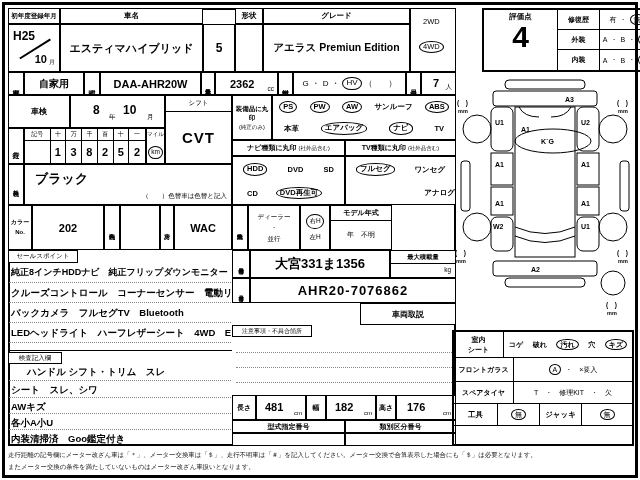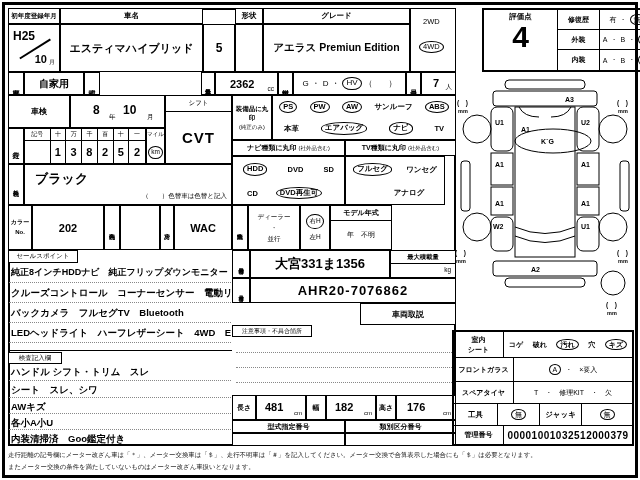--- a/index.html
+++ b/index.html
@@ -67,20 +67,23 @@
 
   <div class="cell vlab" style="left:8px;top:72px;width:16px;height:23px">
       <span>車歴</span>
     </div>
   <div class="cell ctr b" style="left:24px;top:72px;width:60px;height:23px;font-size:10px">
       <span>自家用</span>
     </div>
   <div class="cell vlab" style="left:84px;top:72px;width:16px;height:23px">
       <span>型式</span>
     </div>
+  <div class="cell ctr b" style="left:100px;top:72px;width:101px;height:23px;font-size:11px">
+      <span>DAA-AHR20W</span>
+    </div>
   <div class="cell vlab" style="left:201px;top:72px;width:14px;height:23px;font-size:6px">
       <span>排気量</span>
     </div>
   <div class="cell" style="left:215px;top:72px;width:63px;height:23px">
     <span class="abs b" style="left:14px;top:5px;font-size:11px">2362</span>
     <span class="abs" style="right:3px;bottom:2px;font-size:6.5px">cc</span>
   </div>
   <div class="cell vlab" style="left:278px;top:72px;width:15px;height:23px">
       <span>燃料</span>
     </div>
@@ -187,26 +190,26 @@
     <div class="itemrow" style="height:25px">
       <span class="circ">HDD</span>
       <span>DVD</span>
       <span>SD</span>
     </div>
     <div class="itemrow" style="height:22px;justify-content:flex-start;padding-left:14px;gap:18px">
       <span>CD</span>
       <span class="circ">DVD再生可</span>
     </div>
   </div>
-  <div class="cell" style="left:345px;top:156px;width:100px;height:49px">
+  <div class="cell" style="left:345px;top:156px;width:111px;height:49px">
     <div class="itemrow" style="height:25px">
       <span class="circ">フルセグ</span>
       <span>ワンセグ</span>
     </div>
-    <div class="itemrow" style="height:22px;justify-content:center;padding-left:28px">
+    <div class="itemrow" style="height:22px;justify-content:flex-end;padding-left:28px">
       <span>アナログ</span>
     </div>
   </div>
 
   <div class="cell" style="left:8px;top:205px;width:24px;height:45px;display:flex;flex-direction:column;align-items:center;justify-content:center;font-size:6px;font-weight:bold;line-height:1.6">
     <span>カラー</span>
     <span>No.</span>
   </div>
   <div class="cell ctr b" style="left:32px;top:205px;width:72px;height:45px;font-size:11px">
       <span>202</span>
@@ -306,21 +309,21 @@
     <div class="dot b" style="height:20px;padding:4px 2px 0;font-size:9.5px;white-space:nowrap">クルーズコントロール　コーナーセンサー　電動リアゲート</div>
     <div class="dot b" style="height:20px;padding:4px 2px 0;font-size:9.5px;white-space:nowrap">バックカメラ　フルセグTV　Bluetooth</div>
     <div class="dot b" style="height:20px;padding:4px 2px 0;font-size:9.5px;white-space:nowrap">LEDヘッドライト　ハーフレザーシート　4WD　ETC</div>
   </div>
   <div class="abs" style="left:8px;top:350px;width:224px;height:1px;background:#000"></div>
 
   <div class="cell ctr" style="left:8px;top:352px;width:54px;height:12px;font-size:6.5px">
       <span>検査記入欄</span>
     </div>
   <div class="abs" style="left:9px;top:364px;width:222px;height:82px;overflow:hidden">
-    <div class="dot b" style="height:17px;padding:2px 2px 0;font-size:9.5px;white-space:nowrap">ハンドル シフト・トリム　スレ</div>
+    <div class="dot b" style="height:17px;padding:2px 18px 0;font-size:9.5px;white-space:nowrap">ハンドル シフト・トリム　スレ</div>
     <div class="dot b" style="height:17px;padding:3px 2px 0;font-size:9.5px;white-space:nowrap">シート　スレ、シワ</div>
     <div class="dot b" style="height:16px;padding:3px 2px 0;font-size:9.5px;white-space:nowrap">AWキズ</div>
     <div class="dot b" style="height:16px;padding:3px 2px 0;font-size:9.5px;white-space:nowrap">各小A小U</div>
     <div class="b" style="height:16px;padding:3px 2px 0;font-size:9.5px;white-space:nowrap">内装清掃済　Goo鑑定付き</div>
   </div>
 
   <div class="abs" style="left:482px;top:8px;width:184px;height:64px;border:2px solid #000">
     <div class="abs" style="left:0;top:0;width:74px;height:60px;border-right:1px solid #000;text-align:center">
       <div style="font-size:7.5px;font-weight:bold;margin-top:2px">評価点</div>
       <div style="font-size:30px;font-weight:bold;line-height:1">4</div>
@@ -450,21 +453,17 @@
       <div class="ctr b" style="width:44px;border-right:1px solid #000;font-size:7.5px">工具</div>
       <div class="ctr" style="width:42px;border-right:1px solid #000">
           <span class="circ" style="font-size:7px">無</span>
         </div>
       <div class="ctr b" style="width:42px;border-right:1px solid #000;font-size:7.5px">ジャッキ</div>
       <div class="ctr" style="flex:1">
           <span class="circ" style="font-size:7px">無</span>
         </div>
     </div>
 
-    <div style="display:flex;height:18px">
-      <div class="ctr b" style="width:50px;border-right:1px solid #000;font-size:7px">管理番号</div>
-      <div class="ctr b" style="flex:1;font-size:10px;letter-spacing:0.5px">00001001032512000379</div>
-    </div>
   </div>
 
   <div class="abs" style="left:8px;top:451px;width:626px;font-size:6.4px;color:#111;white-space:nowrap">走行距離の記号欄にメーター改ざん車は「＊」、メーター交換車は「＄」、走行不明車は「＃」を記入してください。メーター交換で合算表示した場合にも「＄」は必要となります。</div>
   <div class="abs" style="left:8px;top:463px;width:626px;font-size:6.4px;color:#111;white-space:nowrap">またメーター交換の条件を満たしていないものはメーター改ざん車扱いとなります。</div>
 </div>
 
 </body></html>

